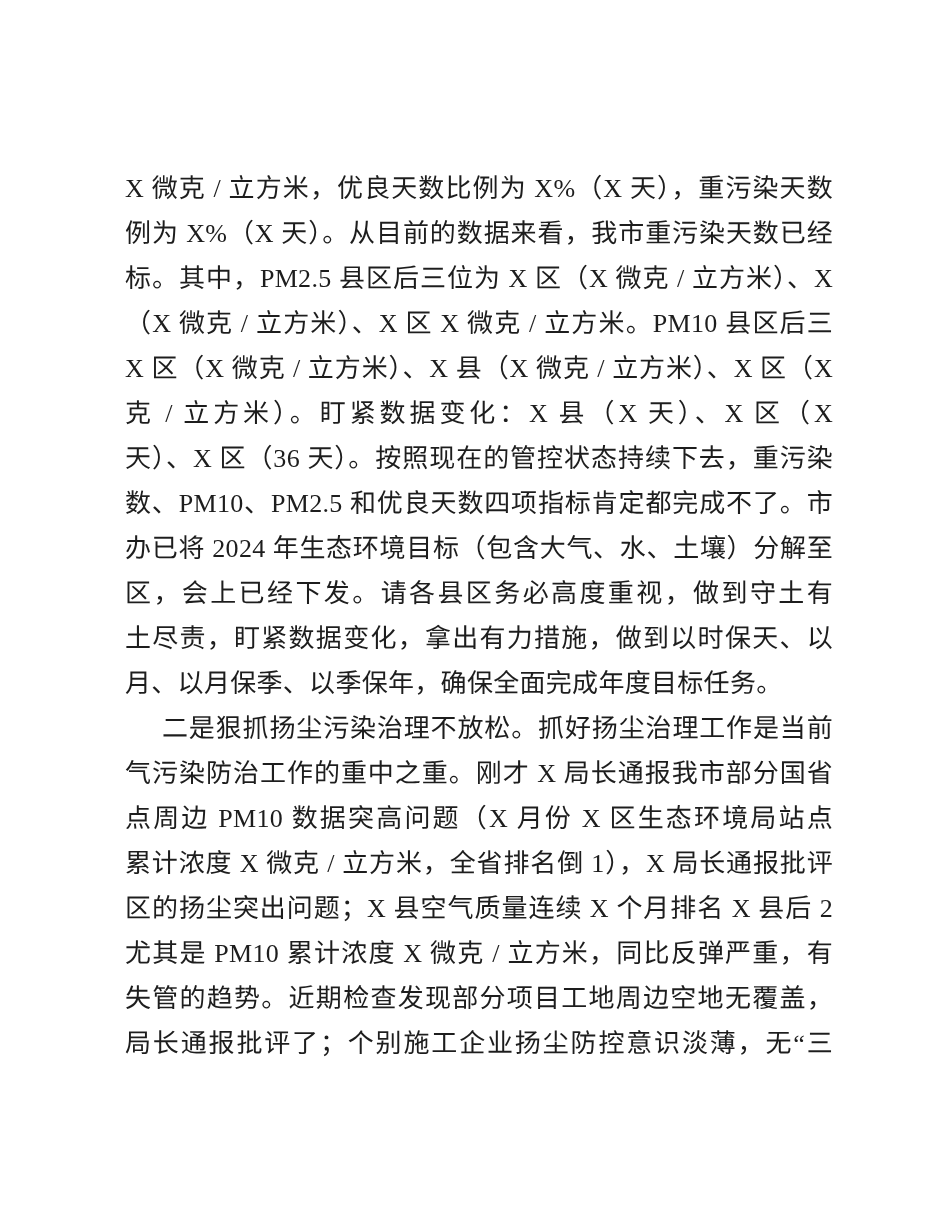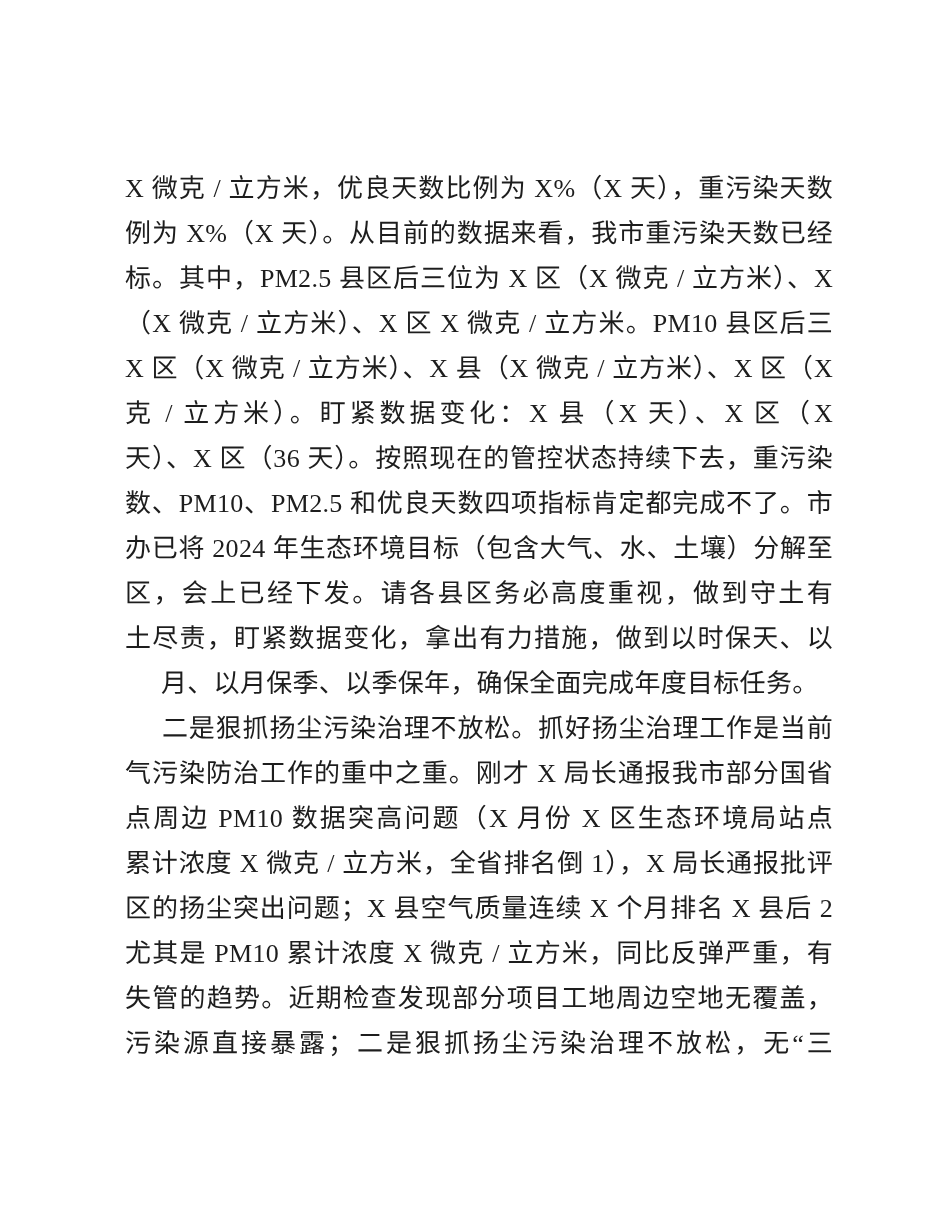--- a/index.html
+++ b/index.html
@@ -28,21 +28,20 @@
     line-height: 45px;
     overflow: hidden;
     text-align: justify;
     text-align-last: justify;
     text-justify: inter-character;
     letter-spacing: 0.3px;
   }
   .line.no-just {
     text-align: right;
     text-align-last: left;
-    margin-left: 36px;
   }
   .line.indent {
     text-indent: 37px;
   }
 </style>
 </head>
 <body>
 
 <div class="page">
   <div class="text-block">
@@ -63,17 +62,17 @@
     </div>
 
     <div class="para">
       <div class="line indent">二是狠抓扬尘污染治理不放松。抓好扬尘治理工作是当前大</div>
       <div class="line">气污染防治工作的重中之重。刚才 X 局长通报我市部分国省控站</div>
       <div class="line">点周边 PM10 数据突高问题（X 月份 X 区生态环境局站点 PM10</div>
       <div class="line">累计浓度 X 微克 / 立方米，全省排名倒 1），X 局长通报批评了 X</div>
       <div class="line">区的扬尘突出问题；X 县空气质量连续 X 个月排名 X 县后 2 名，</div>
       <div class="line">尤其是 PM10 累计浓度 X 微克 / 立方米，同比反弹严重，有失控</div>
       <div class="line">失管的趋势。近期检查发现部分项目工地周边空地无覆盖，扬尘</div>
-      <div class="line">污染源直接暴露；二是狠抓扬尘污染治理不放松，无“三</div>
+      <div class="line">局长通报批评了；个别施工企业扬尘防控意识淡薄，无“三</div>
     </div>
 
   </div>
 </div>
 
 </body></html>

